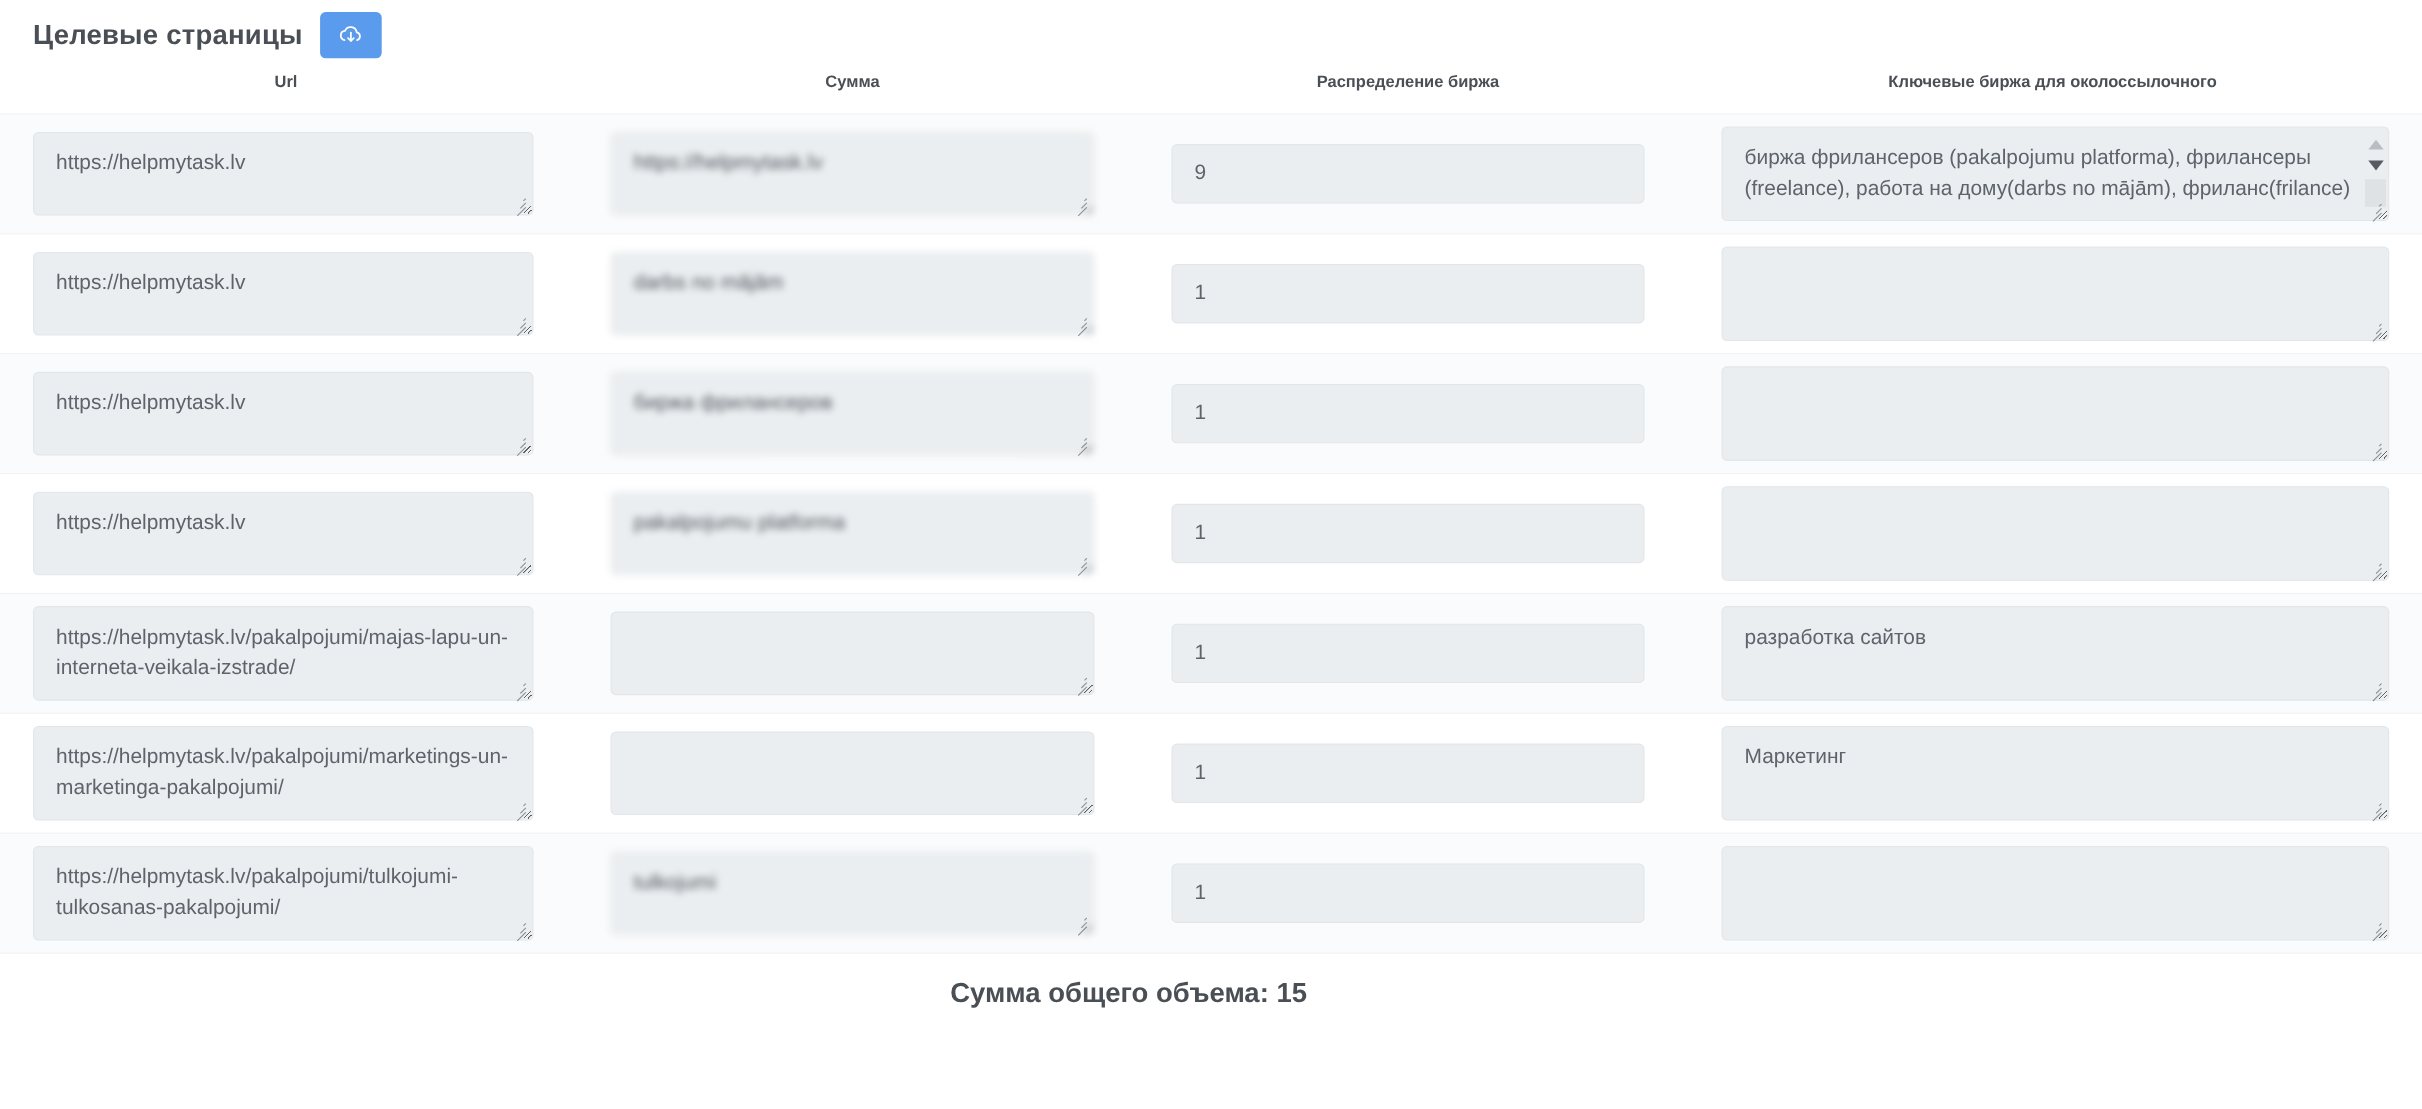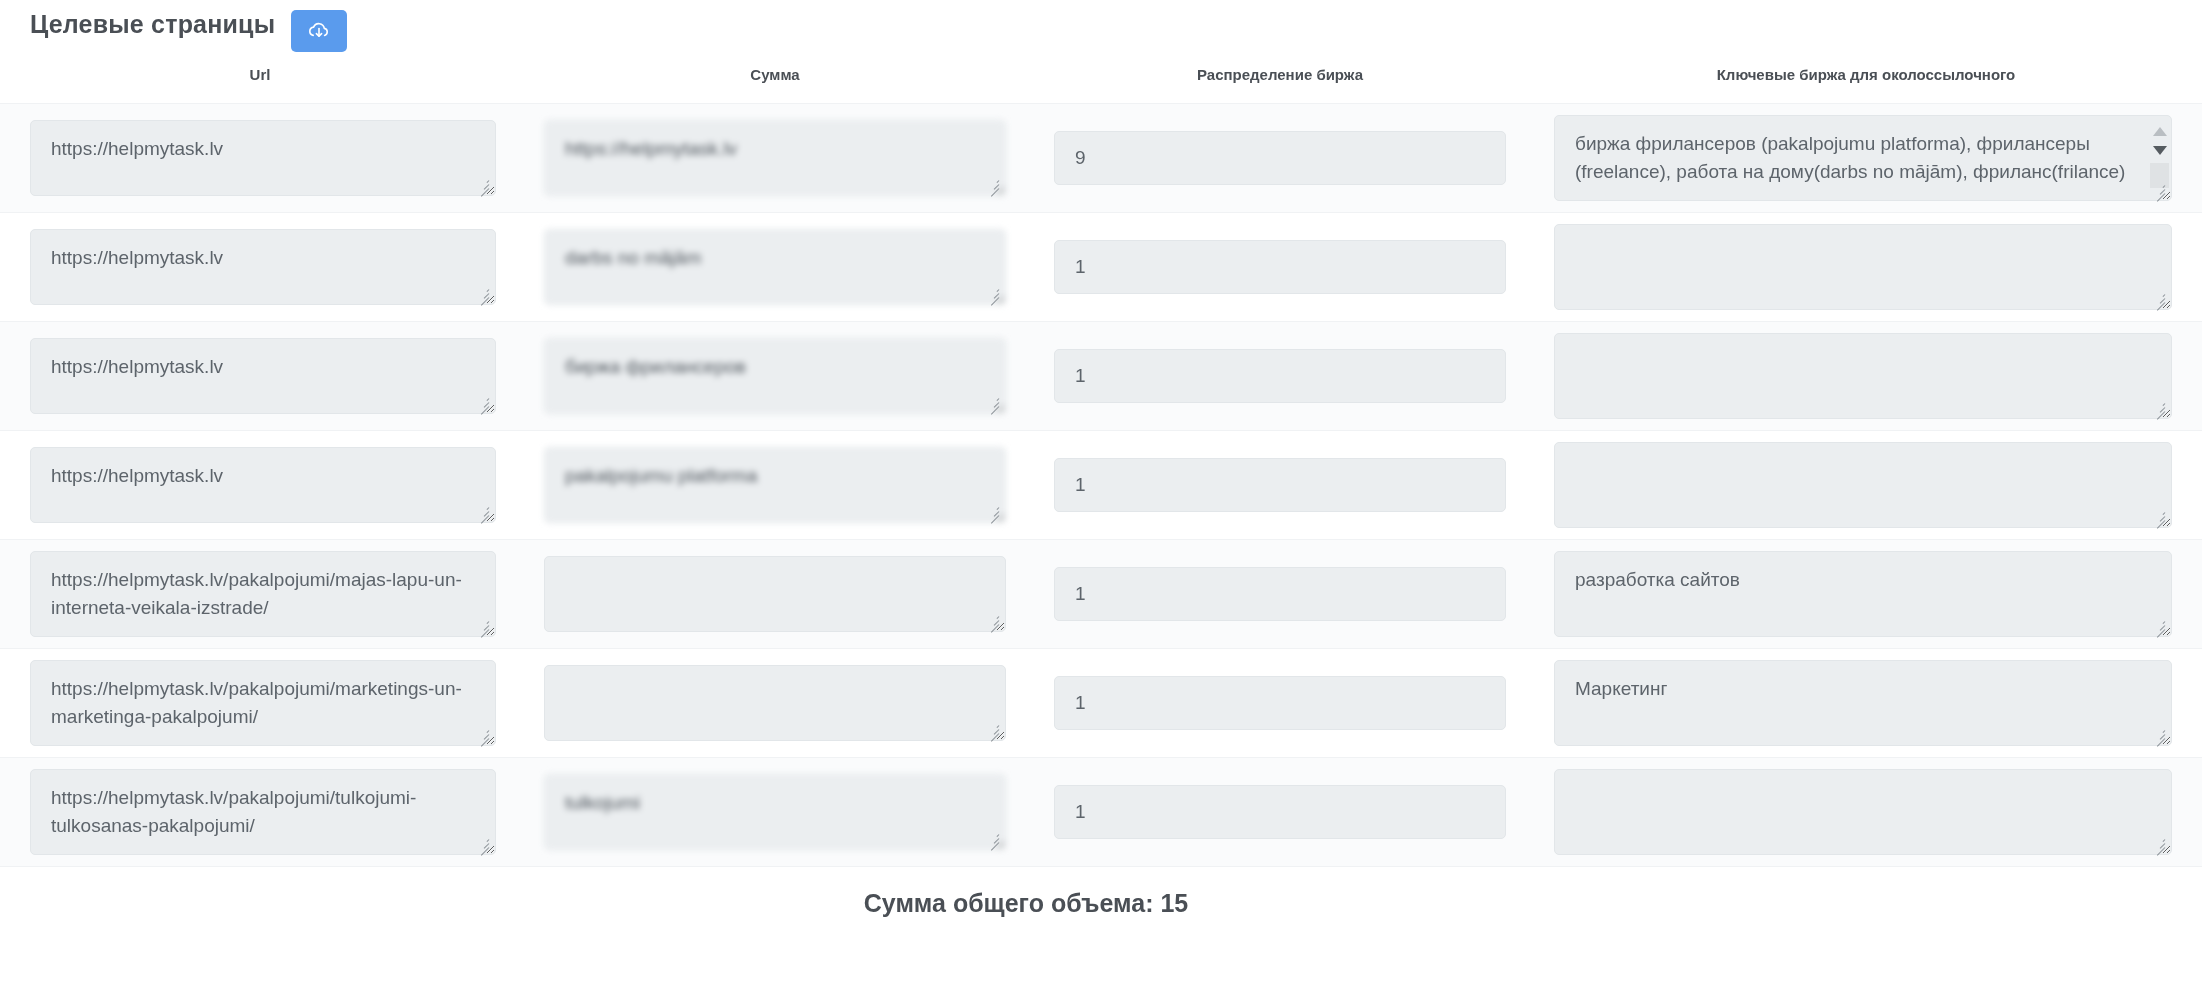--- a/index.html
+++ b/index.html
@@ -13,21 +13,21 @@
   body {
     width: 2202px;
     height: 1008px;
     overflow: hidden;
     color: #4b5259;
   }
 
   
   .page-head {
     display: flex;
-    align-items: flex-start;
+    align-items: center;
     gap: 16px;
     padding: 10px 0 0 30px;
     height: 54px;
   }
   .page-title {
     font-size: 25px;
     font-weight: bold;
     color: #4a4f55;
     letter-spacing: .2px;
     white-space: nowrap;
@@ -65,21 +65,21 @@
     padding: 12px 0 20px 0;
     background: #ffffff;
     white-space: nowrap;
   }
 
   .lp-table tbody tr { background: #ffffff; }
   .lp-table tbody tr.alt { background: #fafbfc; }
   .lp-table tbody tr.alt td { border-top: 1px solid #f0f2f4; border-bottom: 1px solid #f0f2f4; }
 
   .lp-table td {
-    padding: 11px 24px;
+    padding: 11px 35px;
     vertical-align: middle;
   }
   .lp-table td.pad-l { padding-left: 30px; }
   .lp-table td.pad-r { padding-right: 30px; }
 
   
   .field {
     width: 100%;
     background: #ebeef0;
     border: 1px solid #e2e6e9;

